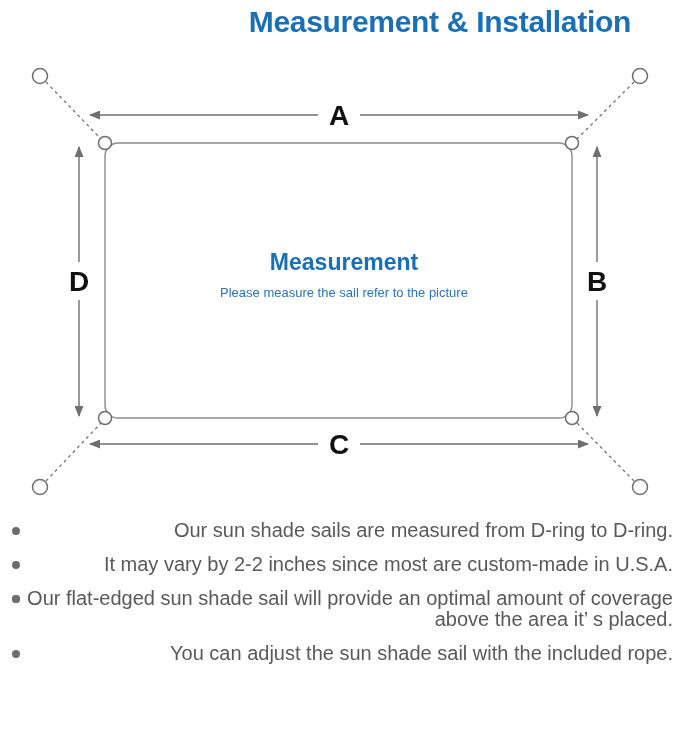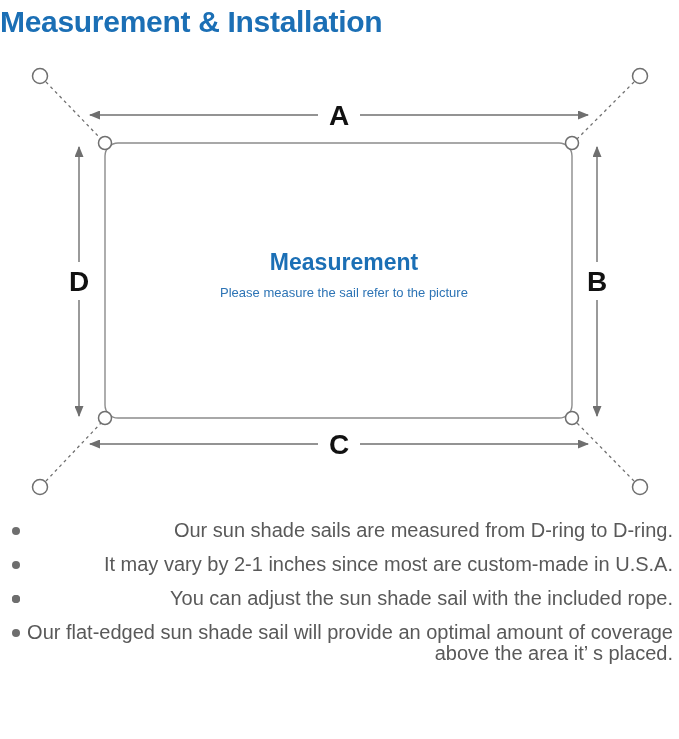--- a/index.html
+++ b/index.html
@@ -14,21 +14,21 @@
     font-family: "Liberation Sans", sans-serif;
     overflow: hidden;
   }
 
   
   #title-bar {
     position: absolute;
     left: 0;
     top: 2px;
     width: 631px;
-    text-align: left;
+    text-align: right;
   }
   #page-title {
     display: inline-block;
     font-size: 30px;
     font-weight: bold;
     color: #1b6fb5;
     letter-spacing: -0.3px;
     line-height: 40px;
     white-space: nowrap;
   }
@@ -166,26 +166,26 @@
   </svg>
 </div>
 
 <ul id="notes-list">
   <li class="note-item">
     <span class="note-bullet"></span>
     <span>Our sun shade sails are measured from D-ring to D-ring.</span>
   </li>
   <li class="note-item">
     <span class="note-bullet"></span>
-    <span>It may vary by 2-1 inches since most are custom-made in U.S.A.</span>
+    <span>It may vary by 2-2 inches since most are custom-made in U.S.A.</span>
   </li>
   <li class="note-item">
     <span class="note-bullet"></span>
   </li>
   <li class="note-item">
     <span class="note-bullet"></span>
-    <span>You can adjust the sun shade sail with the included rope.</span>
+    <span>Our flat-edged sun shade sail will provide an optimal amount of coverage above the area it’ s placed.</span>
   </li>
   <li class="note-item">
     <span class="note-bullet"></span>
-    <span>Our flat-edged sun shade sail will provide an optimal amount of coverage above the area it’ s placed.</span>
+    <span>You can adjust the sun shade sail with the included rope.</span>
   </li>
 </ul>
 
 </body></html>

